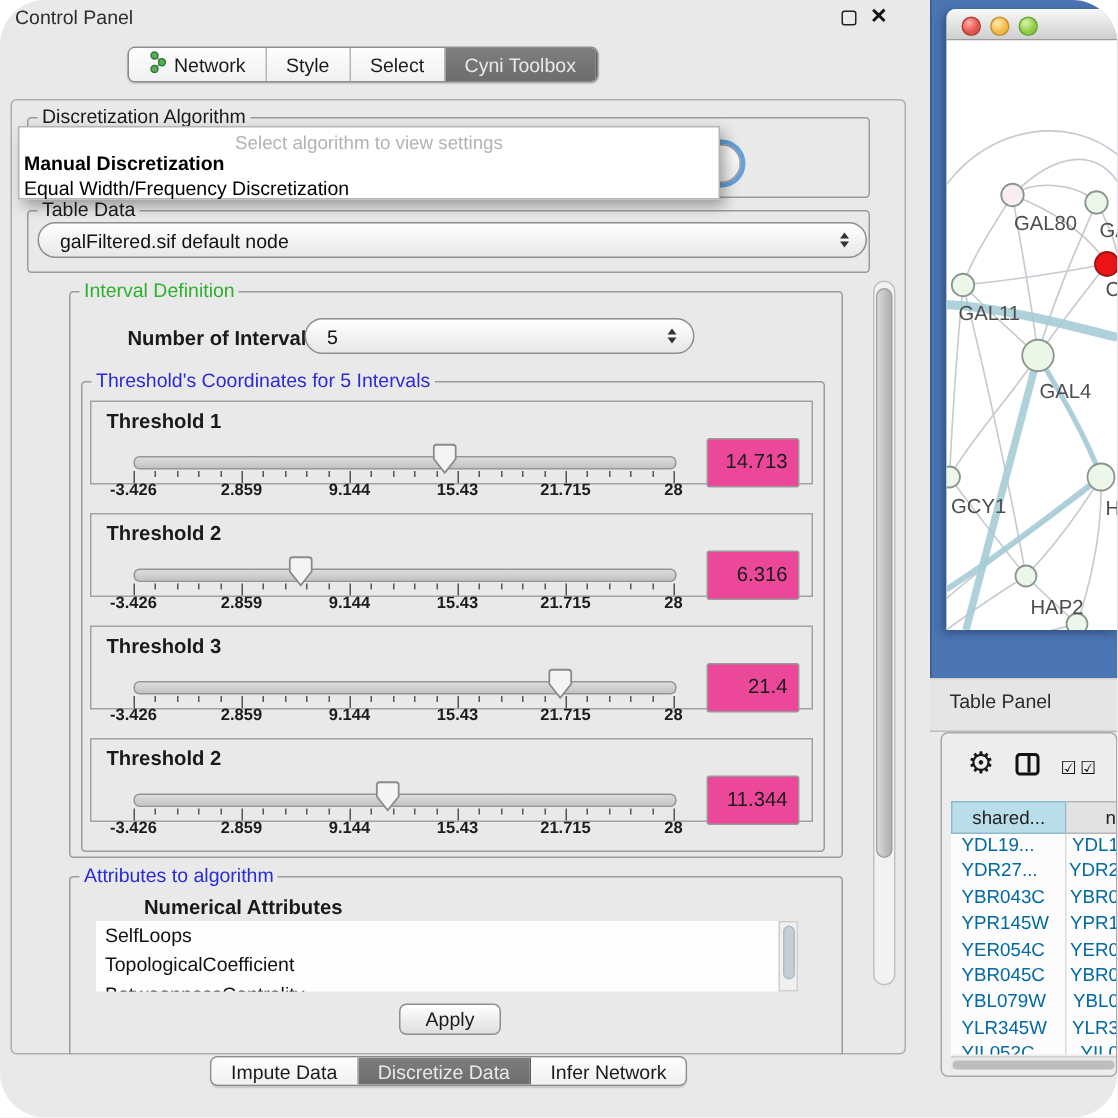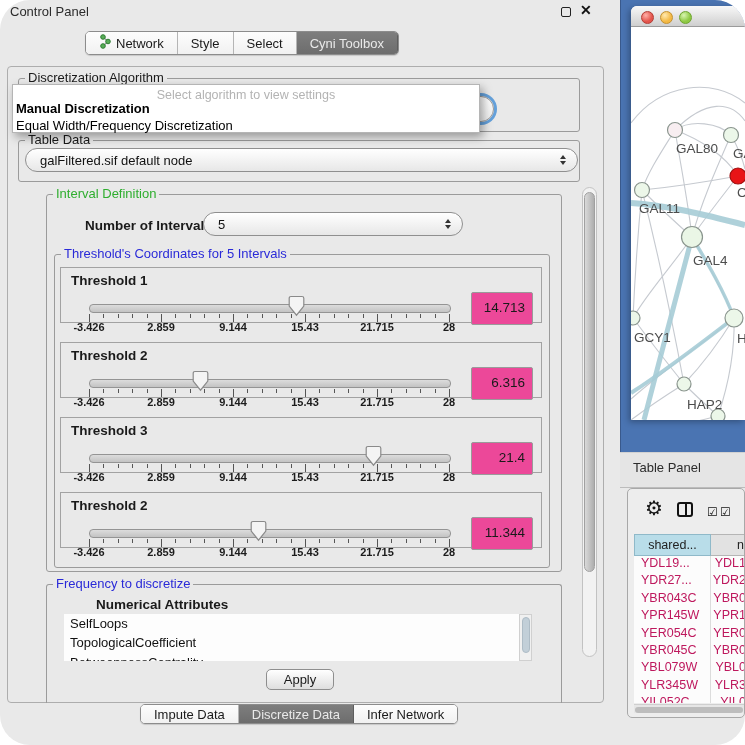--- a/index.html
+++ b/index.html
@@ -83,21 +83,21 @@
   #gear-icon{left:17px;top:7px;font-size:20px;color:#161616;}
   #split-icon{left:49px;top:13px;width:16px;height:15px;border:2px solid #111;border-radius:3px;}
   #split-icon div{position:absolute;left:6px;top:0;width:2px;height:11px;background:#111;}
   .chk{position:absolute;top:16px;font-size:12px;color:#111;}
   #tp-header-c1{left:6px;top:45px;width:77px;height:22px;background:#b9dde9;border:1px solid #8fb9c9;
                 font-size:12.5px;text-align:center;line-height:20px;color:#222;}
   #tp-header-c2{left:83px;top:45px;width:120px;height:22px;background:#e2e2e2;border-top:1px solid #b5b5b5;border-bottom:1px solid #b5b5b5;
                 font-size:12.5px;line-height:20px;padding-left:26px;color:#222;}
   #tp-rows{left:6px;top:67px;width:112px;height:147px;background:#fcfcfc;overflow:hidden;}
   #tp-colsep{left:82px;top:67px;width:1px;height:147px;background:#dcdcdc;}
-  .tp-row{display:flex;height:17.4px;font-size:12.5px;color:#be185d;}
+  .tp-row{display:flex;height:17.4px;font-size:12.5px;color:#0369a1;}
   .tp-c1{width:76px;padding-left:7px;overflow:hidden;white-space:nowrap;}
   .tp-c2{padding-left:6px;white-space:nowrap;}
   #tp-hscroll{left:6px;top:215px;width:112px;height:9px;background:#e6e6e6;border-top:1px solid #cfcfcf;}
   #tp-hthumb{left:1px;top:1.5px;width:108px;height:6px;background:#bdbdbd;border-radius:3px;}
 
   .bold{font-weight:bold;}
 </style>
 </head>
 <body>
 
@@ -324,21 +324,21 @@
         <div class="ticklabel" style="left: 316px;">21.715</div>
         <div class="ticklabel" style="left: 388px;">28</div>
         <div class="thumb" style="left: 188.697px;"><svg width="17" height="22" viewBox="0 0 17 22">
             <path d="M3 1.5 H14 Q15.8 1.5 15.8 3.3 V11 L8.5 20.2 L1.2 11 V3.3 Q1.2 1.5 3 1.5 Z" fill="#f4f4f4" stroke="#8a8a8a" stroke-width="1.2"></path>
           </svg></div>
         <div class="valbox">11.344</div>
       </div>
     </div>
 
   <div class="abs group" style="left:46px;top:584px;width:516px;height:119px;border-bottom:none;border-bottom-left-radius:0;border-bottom-right-radius:0;">
-    <span class="gtitle blue">Frequency to discretize</span>
+    <span class="gtitle blue">Attributes to algorithm</span>
   </div>
   <div class="abs bold" style="left:52px;top:597px;font-size:13.5px;margin-left:44px;">Numerical Attributes</div>
   <div class="abs" id="attr-list">
       <div class="attr-item">SelfLoops</div>
       <div class="attr-item">TopologicalCoefficient</div>
       <div class="attr-item">BetweennessCentrality</div>
     </div>
   <div class="abs" id="attr-sb">
     <div class="abs" id="attr-sb-thumb"></div>
   </div>

